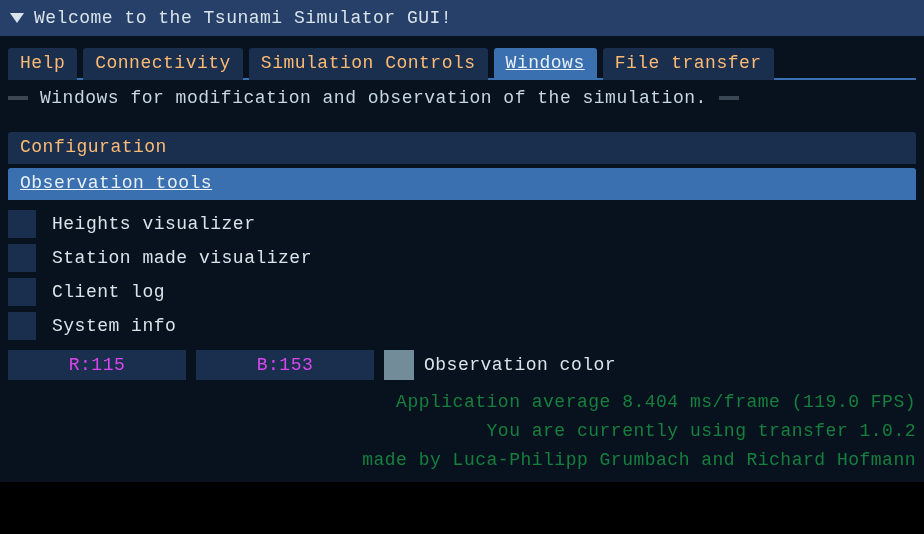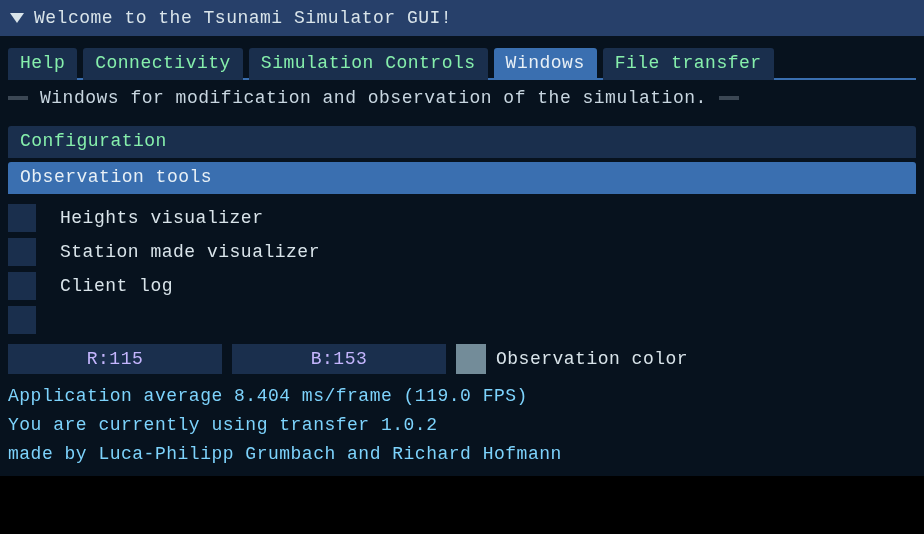--- a/index.html
+++ b/index.html
@@ -40,83 +40,85 @@
     display: flex;
     gap: 6px;
     border-bottom: 2px solid #3a6fb0;
     padding-bottom: 0;
     margin-bottom: 8px;
     margin-top: 4px;
   }
   .tab {
     background: #1a2f4d;
     padding: 5px 12px;
-    color: #86efac;
+    color: #fdba74;
     border-top-left-radius: 3px;
     border-top-right-radius: 3px;
     margin-bottom: -2px;
     border-bottom: 2px solid transparent;
   }
   .tab.active {
     background: #3a6fb0;
     color: #e8f0f6;
+    text-decoration: underline;
   }
   .subheader {
     display: flex;
     align-items: center;
     gap: 12px;
-    margin: 8px 0 18px 0;
+    margin: 8px 0 24px 0;
     color: #c8d6e0;
   }
   .hline {
     flex: 0 0 20px;
     height: 4px;
     background: #3b4754;
   }
   .hline.right { flex: 0 0 20px; }
   .subtabbar {
     display: flex;
     gap: 6px;
     border-bottom: 2px solid #3a6fb0;
     margin-bottom: 10px;
     flex-direction: column;
   }
   .checkrow {
     display: flex;
     align-items: center;
-    gap: 24px;
+    gap: 16px;
     margin: 6px 0;
   }
   .checkbox {
     width: 28px; height: 28px;
     background: #1a2f4d;
   }
   .inputrow {
     display: flex;
     align-items: center;
     gap: 10px;
     margin: 10px 0 8px 0;
   }
   .numfield {
     background: #1a2f4d;
-    width: 214px;
+    width: 178px;
     height: 30px;
     display: flex;
     align-items: center;
     justify-content: center;
-    color: #c4b5fd;
+    color: #d946ef;
   }
   .swatch {
     width: 30px; height: 30px;
     background: #738c99;
   }
   .status {
     line-height: 1.6;
     margin-top: 4px;
-    color: #7dd3fc;
+    color: #15803d;
+    text-align: right;
   }
 </style>
 </head>
 <body>
 
 <div class="window">
 
   <div class="titlebar">
     <span class="tri"></span>
     <span>Welcome to the Tsunami Simulator GUI!</span>
@@ -151,20 +153,21 @@
       <div class="checkrow">
         <span class="checkbox"></span>
         <span>Station made visualizer</span>
       </div>
       <div class="checkrow">
         <span class="checkbox"></span>
         <span>Client log</span>
       </div>
       <div class="checkrow">
         <span class="checkbox"></span>
+        <span>System info</span>
       </div>
     </div>
 
     <div class="inputrow">
       <div class="numfield">R:115</div>
       <div class="numfield">B:153</div>
       <div class="swatch" style="background:#738c99"></div>
       <span>Observation color</span>
     </div>
 

